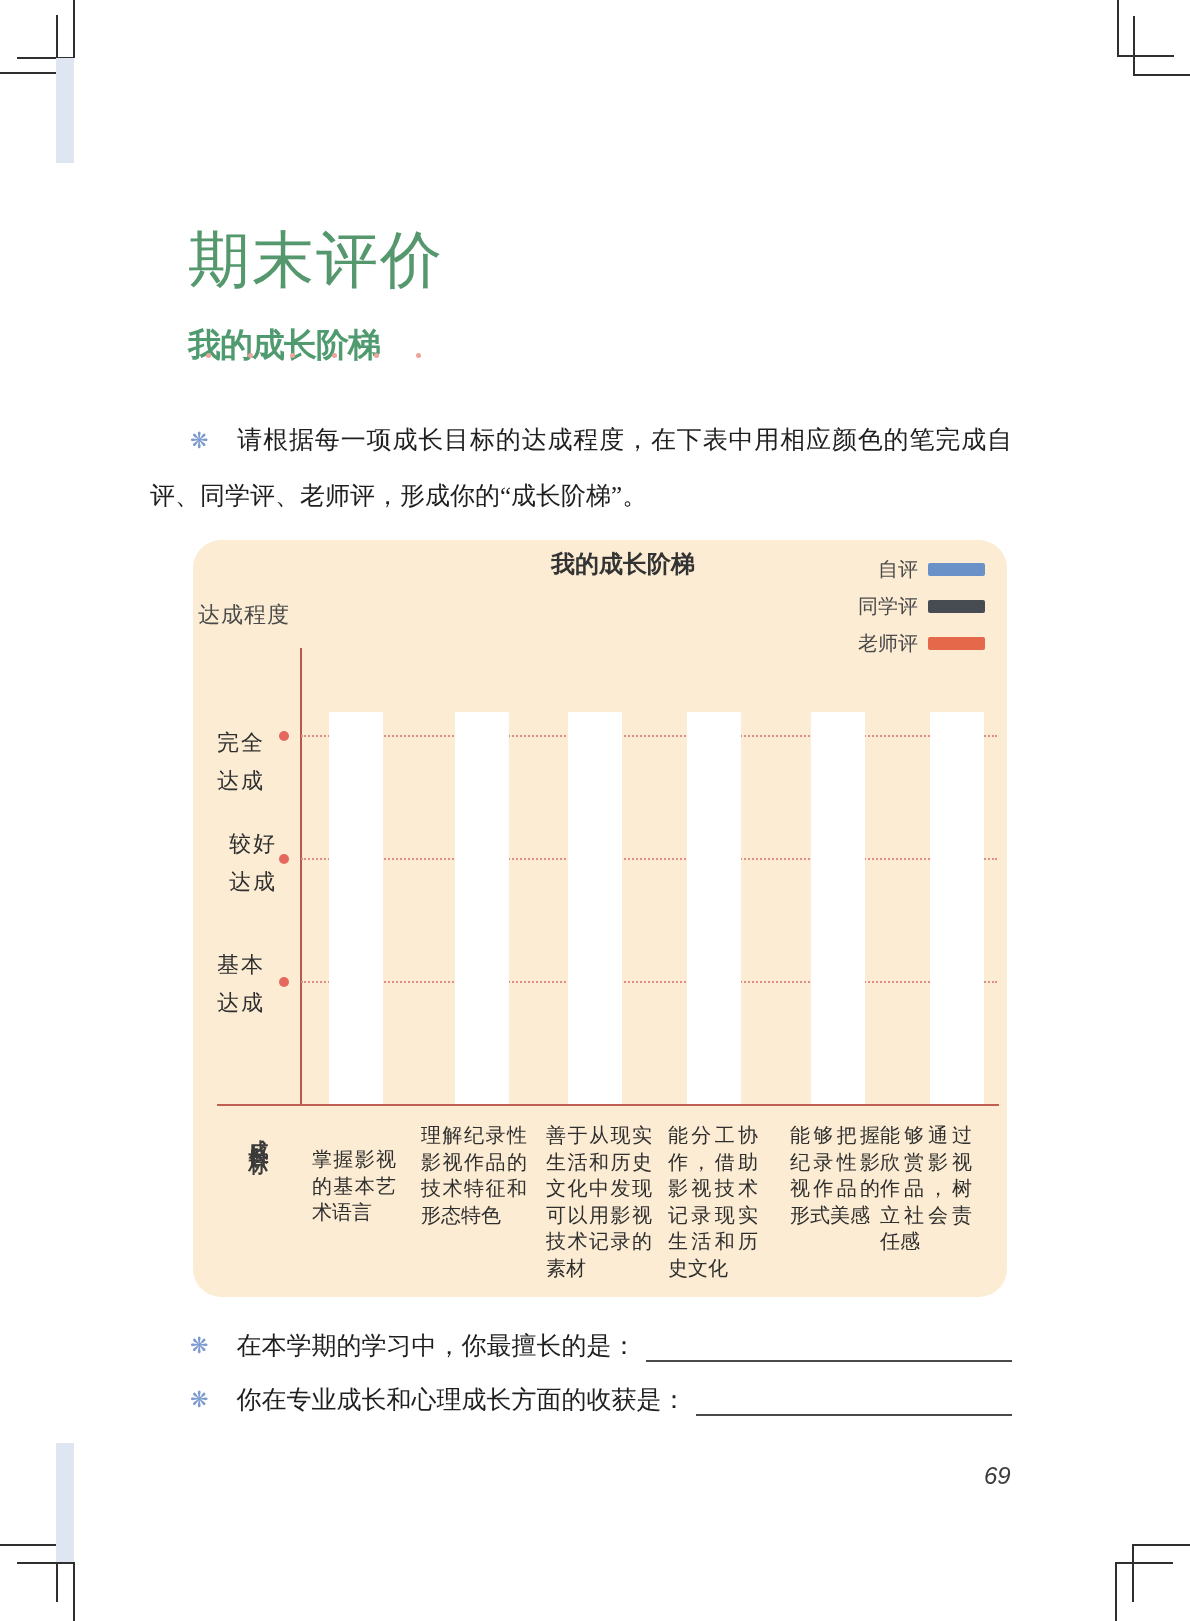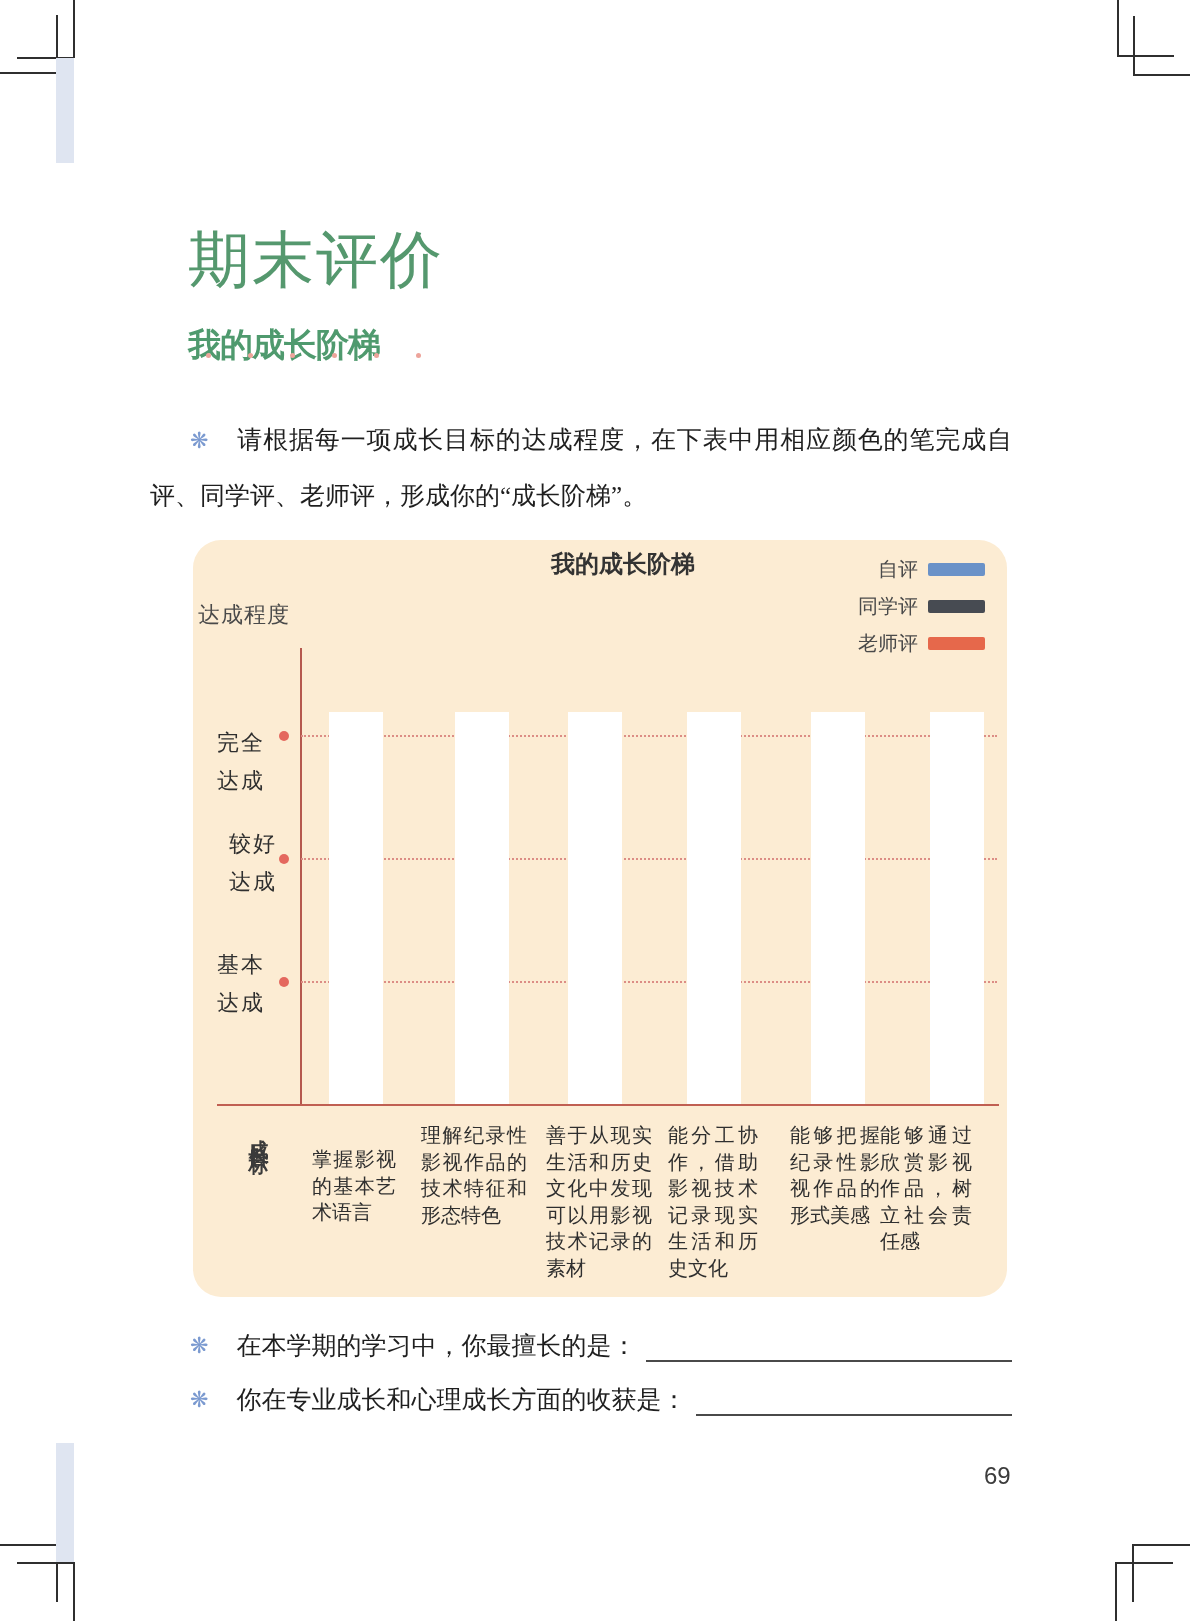--- a/index.html
+++ b/index.html
@@ -45,21 +45,21 @@
   .goal.g2{left:353px;width:106px;}
   .goal.g3{left:475px;width:90px;}
   .goal.g4{left:597px;width:90px;}
   .goal.g5{left:687px;width:92px;}
   
   .question{position:absolute;left:190px;width:822px;height:34px;display:flex;align-items:flex-end;
             font-family:"Liberation Serif","DejaVu Serif",serif;font-size:25px;color:#1f1f1f;}
   .question .flower{align-self:center;}
   .q-text{white-space:nowrap;}
   .answer-line{flex:1;margin-left:10px;border-bottom:2px solid #4a4a4a;height:100%;}
-  .page-num{position:absolute;left:984px;top:1462px;font-size:24px;color:#3c3c3c;}
+  .page-num{position:absolute;left:984px;top:1462px;font-size:24px;color:#3c3c3c;font-style:italic;}
 </style>
 </head>
 <body>
 
 <div class="page">
 
   <div class="cm" style="left:73px;top:0;width:2px;height:58px;"></div>
   <div class="cm" style="left:17px;top:57px;width:57px;height:2px;"></div>
   <div class="cm" style="left:56px;top:15px;width:2px;height:58px;"></div>
   <div class="cm" style="left:0;top:72px;width:57px;height:2px;"></div>

